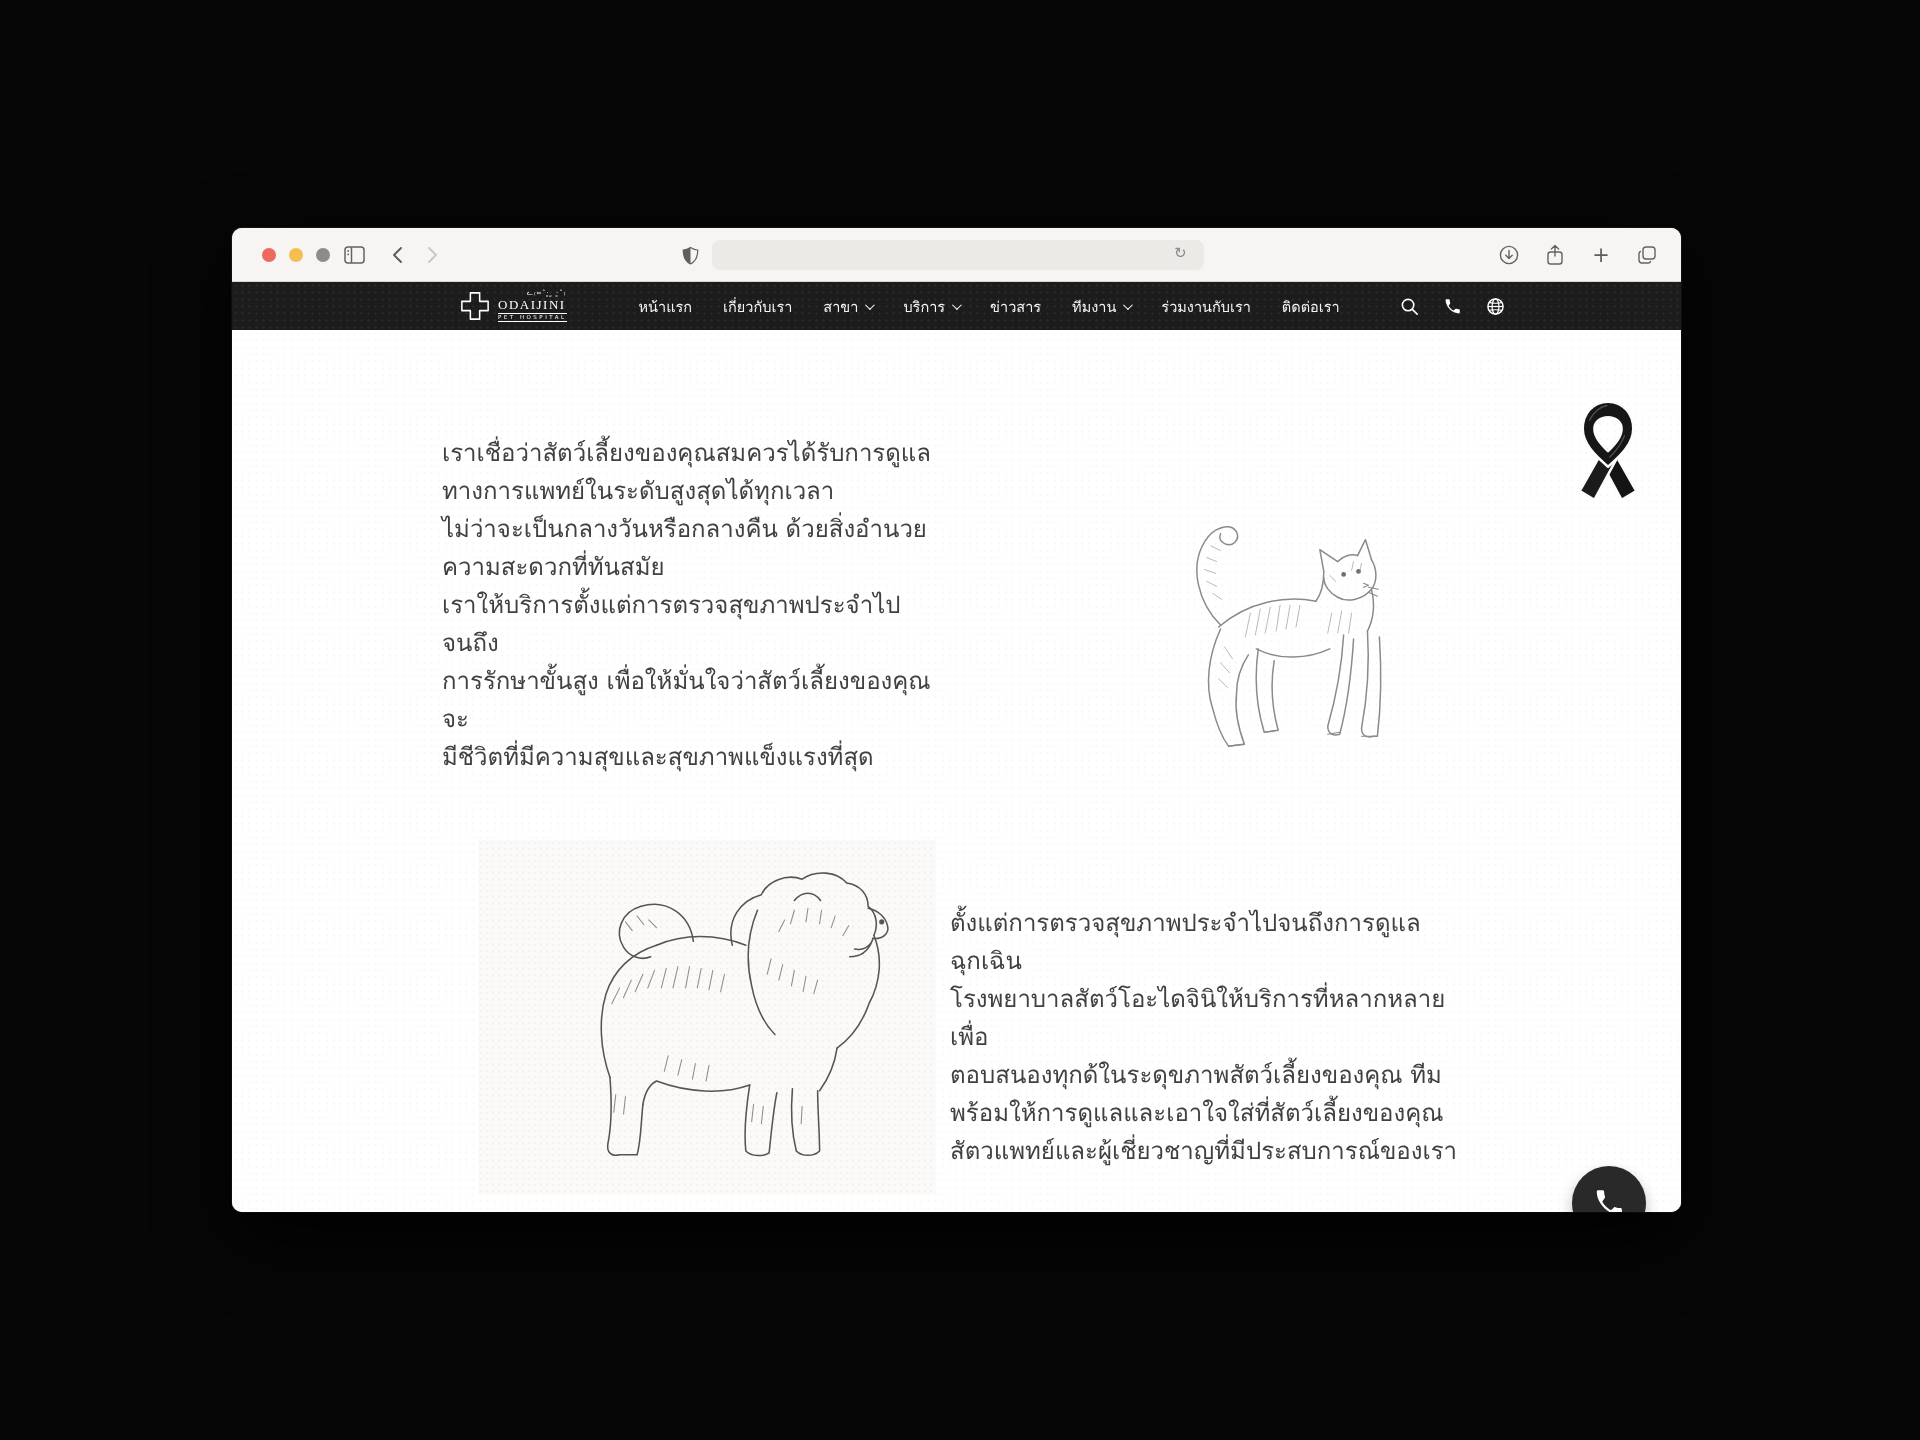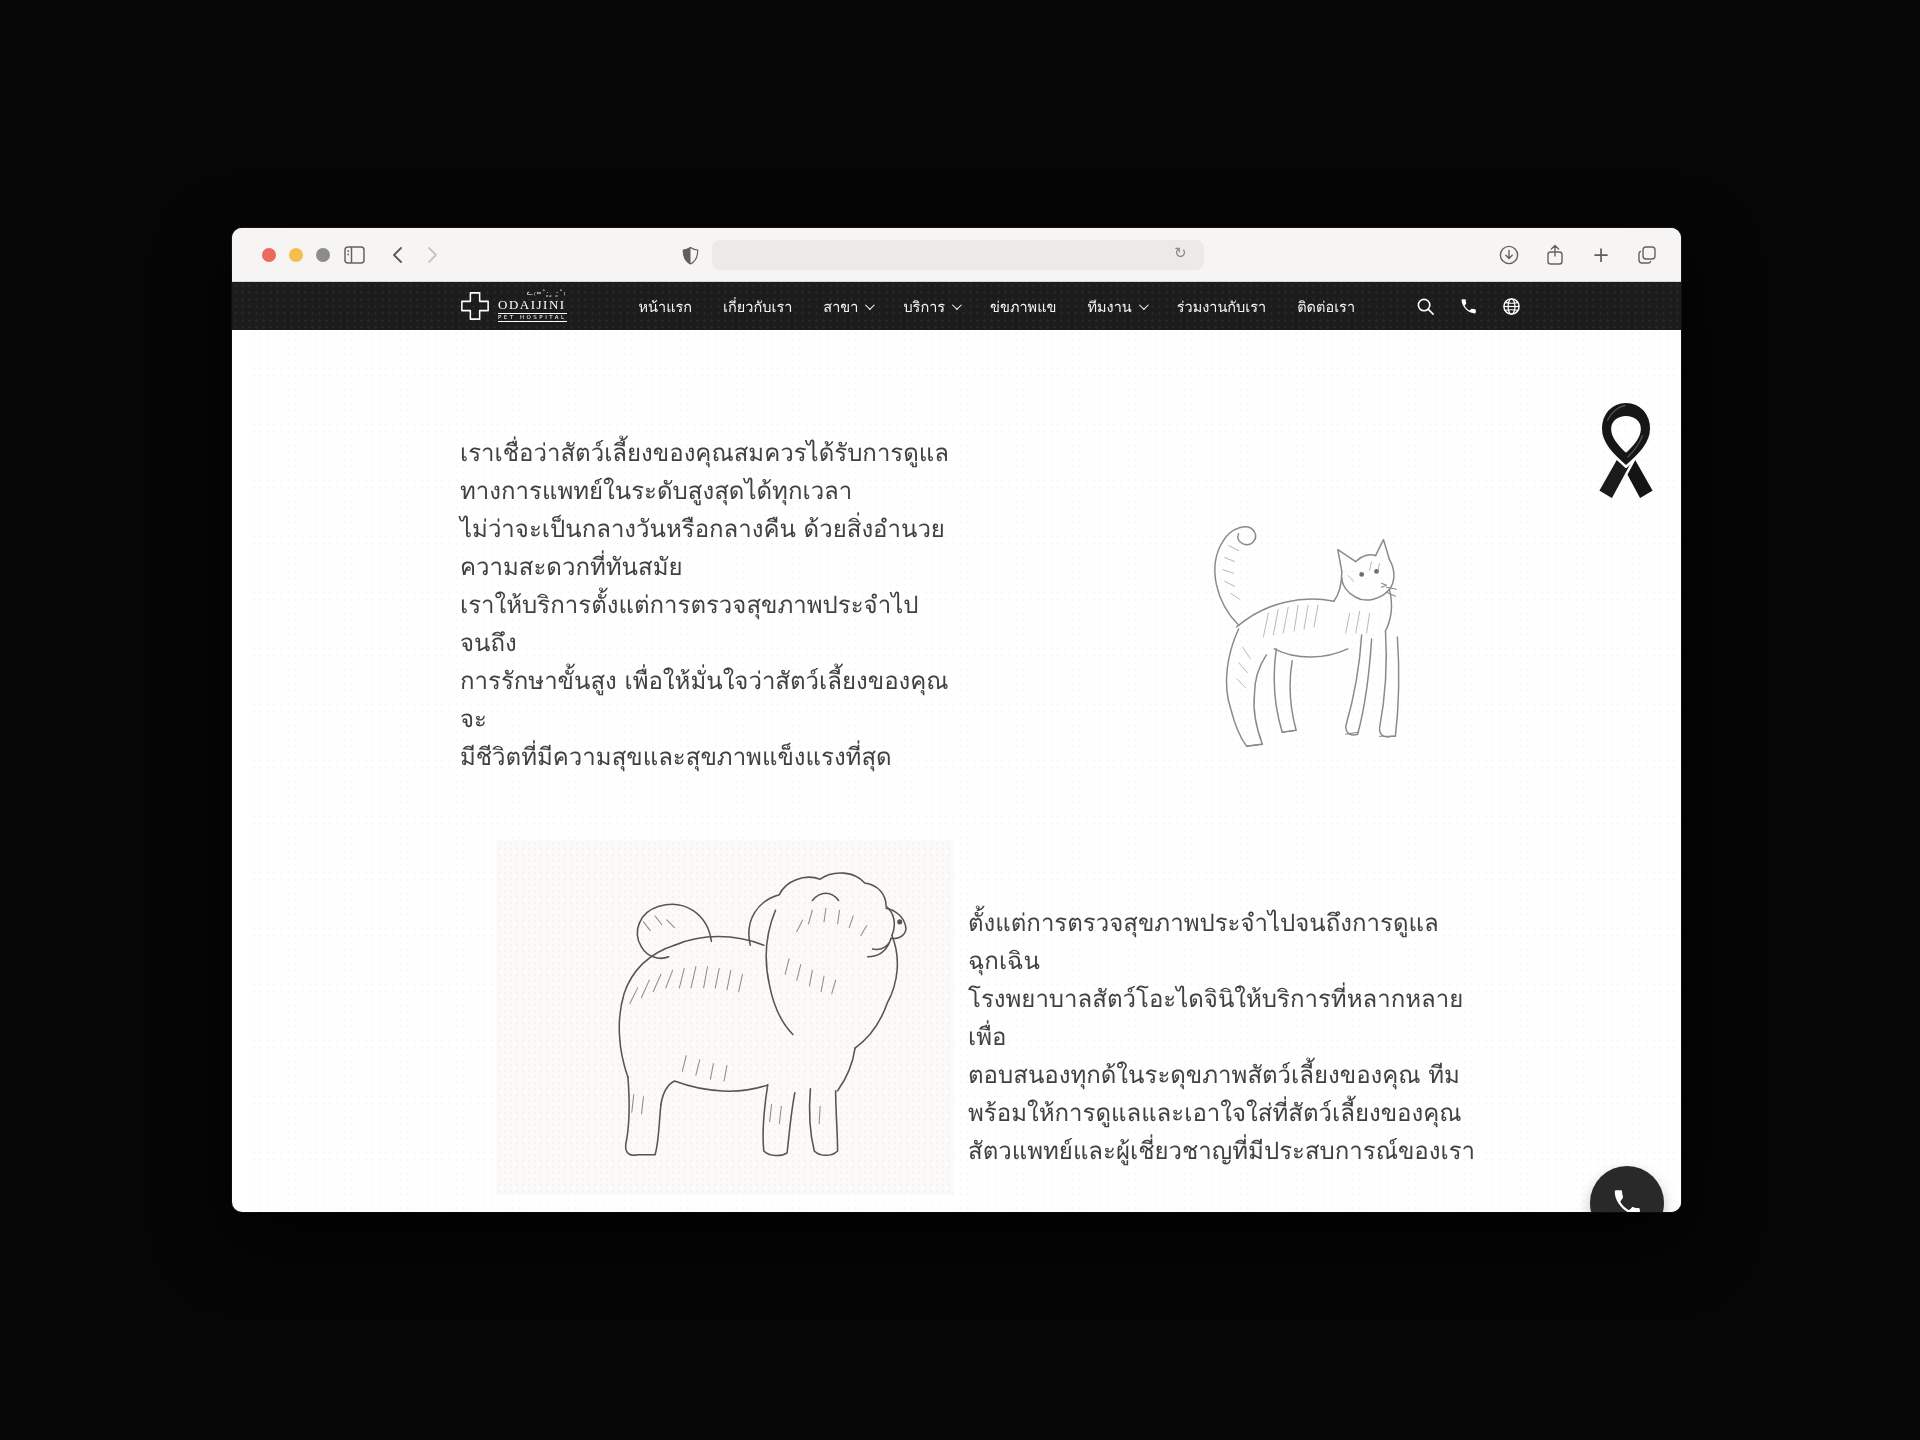--- a/index.html
+++ b/index.html
@@ -46,21 +46,20 @@
   .menu-item { display:flex; align-items:center; gap:7px; font-size:14.5px; cursor:pointer; white-space:nowrap; }
   .chev { width:7px; height:7px; border-right:1.6px solid #fff; border-bottom:1.6px solid #fff; transform:rotate(45deg) translateY(-2px); }
   .nav-icons { display:flex; align-items:center; gap:23px; margin-left:60px; }
   .nav-icons .nico { width:20px; height:20px; display:flex; align-items:center; justify-content:center; cursor:pointer; }
 
   
   .page {
     position:relative; height:882px; background:#ffffff;
     background-image:radial-gradient(rgba(0,0,0,.022) 1px, transparent 1.1px);
     background-size:7px 7px;
-    margin-left:18px;
   }
   .para { position:absolute; font-size:24px; line-height:38px; color:#414141; }
   .para-intro { left:210px; top:104px; width:500px; }
   .para-services { left:718px; top:574px; width:530px; }
 
   .cat-art { position:absolute; left:900px; top:168px; width:330px; height:268px; }
   .dog-wrap {
     position:absolute; left:246px; top:510px; width:458px; height:354px;
     background:#fbfaf8;
     background-image:radial-gradient(rgba(0,0,0,.03) 1px, transparent 1.1px);
@@ -163,21 +162,21 @@
         </div>
       <div class="menu-item">
           <span>สาขา</span>
           <span class="chev"></span>
         </div>
       <div class="menu-item">
           <span>บริการ</span>
           <span class="chev"></span>
         </div>
       <div class="menu-item">
-          <span>ข่ขภาพแข</span>
+          <span>ข่าวสาร</span>
         </div>
       <div class="menu-item">
           <span>ทีมงาน</span>
           <span class="chev"></span>
         </div>
       <div class="menu-item">
           <span>ร่วมงานกับเรา</span>
         </div>
       <div class="menu-item">
           <span>ติดต่อเรา</span>

